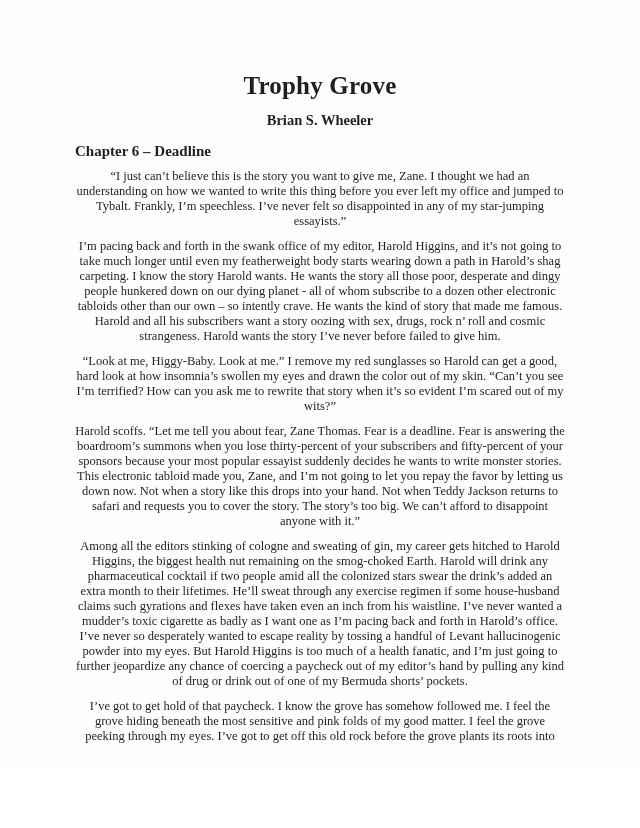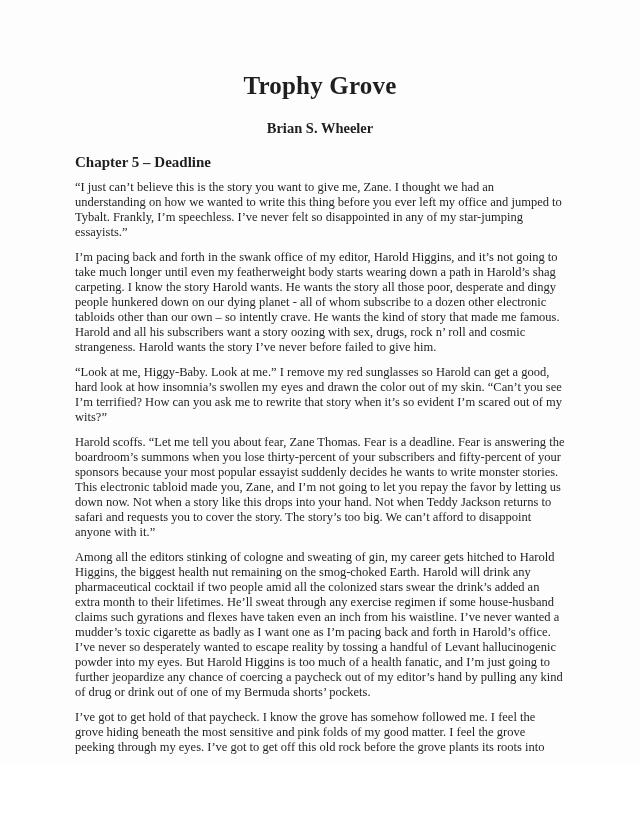--- a/index.html
+++ b/index.html
@@ -20,51 +20,51 @@
   }
   .title {
     margin: 0;
     text-align: center;
     font-weight: bold;
     font-size: 25px;
     line-height: 32px;
     letter-spacing: 0.2px;
   }
   .author {
-    margin: 16px;
+    margin: 8px;
     text-align: center;
     font-weight: bold;
     font-size: 14.5px;
     line-height: 20px;
   }
   .chapter {
     margin: 13px 0 9px 0;
     font-weight: bold;
     font-size: 15px;
     line-height: 17px;
     text-align: left;
   }
   .body-par {
     margin: 0 0 10px 0;
     font-size: 12.5px;
     line-height: 15px;
-    text-align: left;
+    text-align: center;
     word-spacing: normal;
   }
 </style>
 </head>
 <body>
 
 <div class="page">
   <header>
     <h1 class="title">Trophy Grove</h1>
     <div class="author">Brian S. Wheeler</div>
   </header>
 
-  <h2 class="chapter">Chapter 5 – Deadline</h2>
+  <h2 class="chapter">Chapter 6 – Deadline</h2>
 
   <p class="body-par">“I just can’t believe this is the story you want to give me, Zane. I thought we had an understanding on how we wanted to write this thing before you ever left my office and jumped to Tybalt. Frankly, I’m speechless. I’ve never felt so disappointed in any of my star-jumping essayists.”</p>
 
   <p class="body-par">I’m pacing back and forth in the swank office of my editor, Harold Higgins, and it’s not going to take much longer until even my featherweight body starts wearing down a path in Harold’s shag carpeting. I know the story Harold wants. He wants the story all those poor, desperate and dingy people hunkered down on our dying planet - all of whom subscribe to a dozen other electronic tabloids other than our own – so intently crave. He wants the kind of story that made me famous. Harold and all his subscribers want a story oozing with sex, drugs, rock n’ roll and cosmic strangeness. Harold wants the story I’ve never before failed to give him.</p>
 
   <p class="body-par">“Look at me, Higgy-Baby. Look at me.” I remove my red sunglasses so Harold can get a good, hard look at how insomnia’s swollen my eyes and drawn the color out of my skin. “Can’t you see I’m terrified? How can you ask me to rewrite that story when it’s so evident I’m scared out of my wits?”</p>
 
   <p class="body-par">Harold scoffs. “Let me tell you about fear, Zane Thomas. Fear is a deadline. Fear is answering the boardroom’s summons when you lose thirty-percent of your subscribers and fifty-percent of your sponsors because your most popular essayist suddenly decides he wants to write monster stories. This electronic tabloid made you, Zane, and I’m not going to let you repay the favor by letting us down now. Not when a story like this drops into your hand. Not when Teddy Jackson returns to safari and requests you to cover the story. The story’s too big. We can’t afford to disappoint anyone with it.”</p>
 
   <p class="body-par">Among all the editors stinking of cologne and sweating of gin, my career gets hitched to Harold Higgins, the biggest health nut remaining on the smog-choked Earth. Harold will drink any pharmaceutical cocktail if two people amid all the colonized stars swear the drink’s added an extra month to their lifetimes. He’ll sweat through any exercise regimen if some house-husband claims such gyrations and flexes have taken even an inch from his waistline. I’ve never wanted a mudder’s toxic cigarette as badly as I want one as I’m pacing back and forth in Harold’s office. I’ve never so desperately wanted to escape reality by tossing a handful of Levant hallucinogenic powder into my eyes. But Harold Higgins is too much of a health fanatic, and I’m just going to further jeopardize any chance of coercing a paycheck out of my editor’s hand by pulling any kind of drug or drink out of one of my Bermuda shorts’ pockets.</p>

